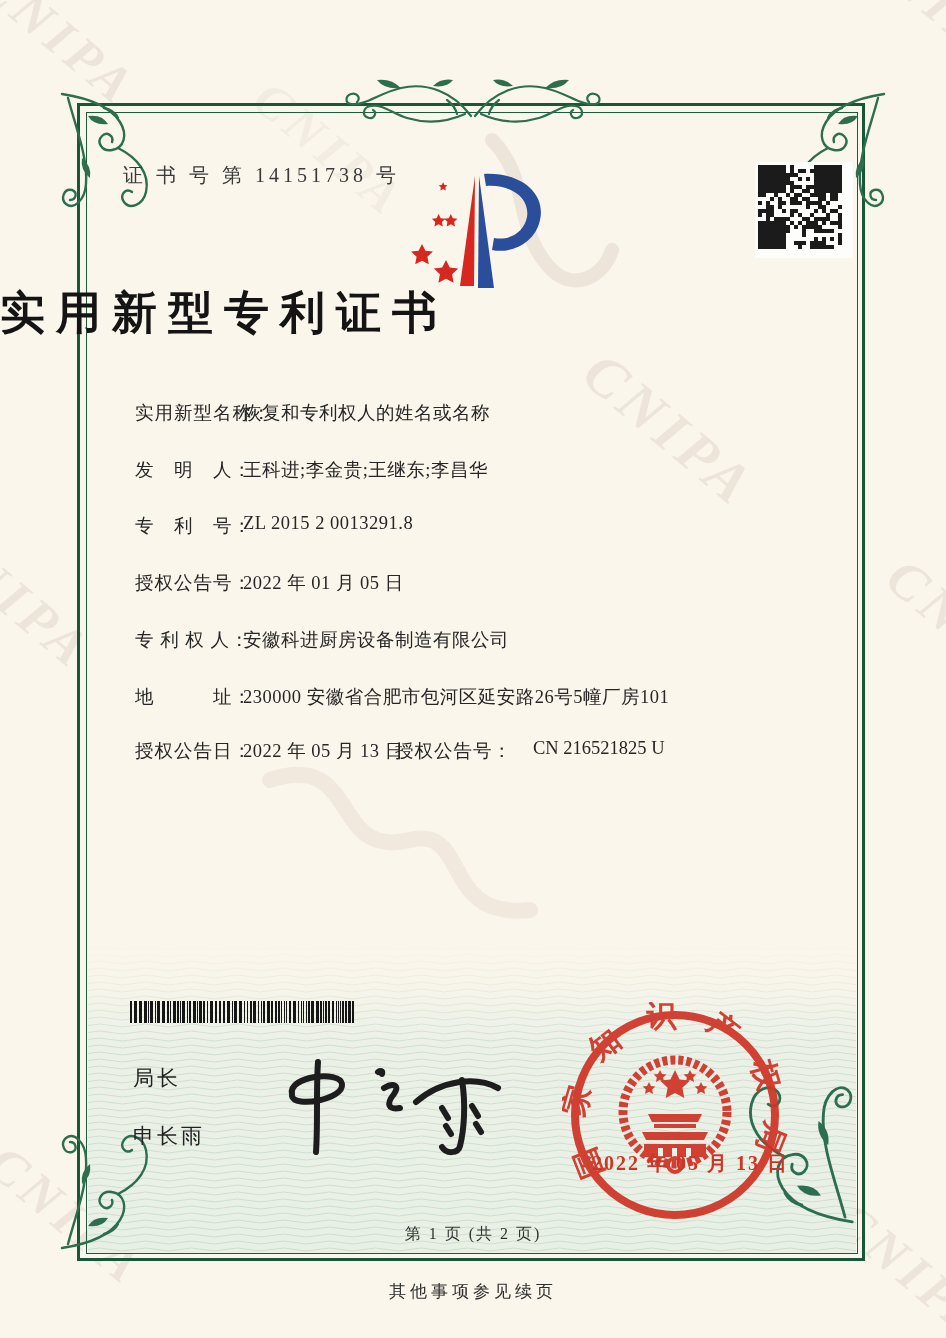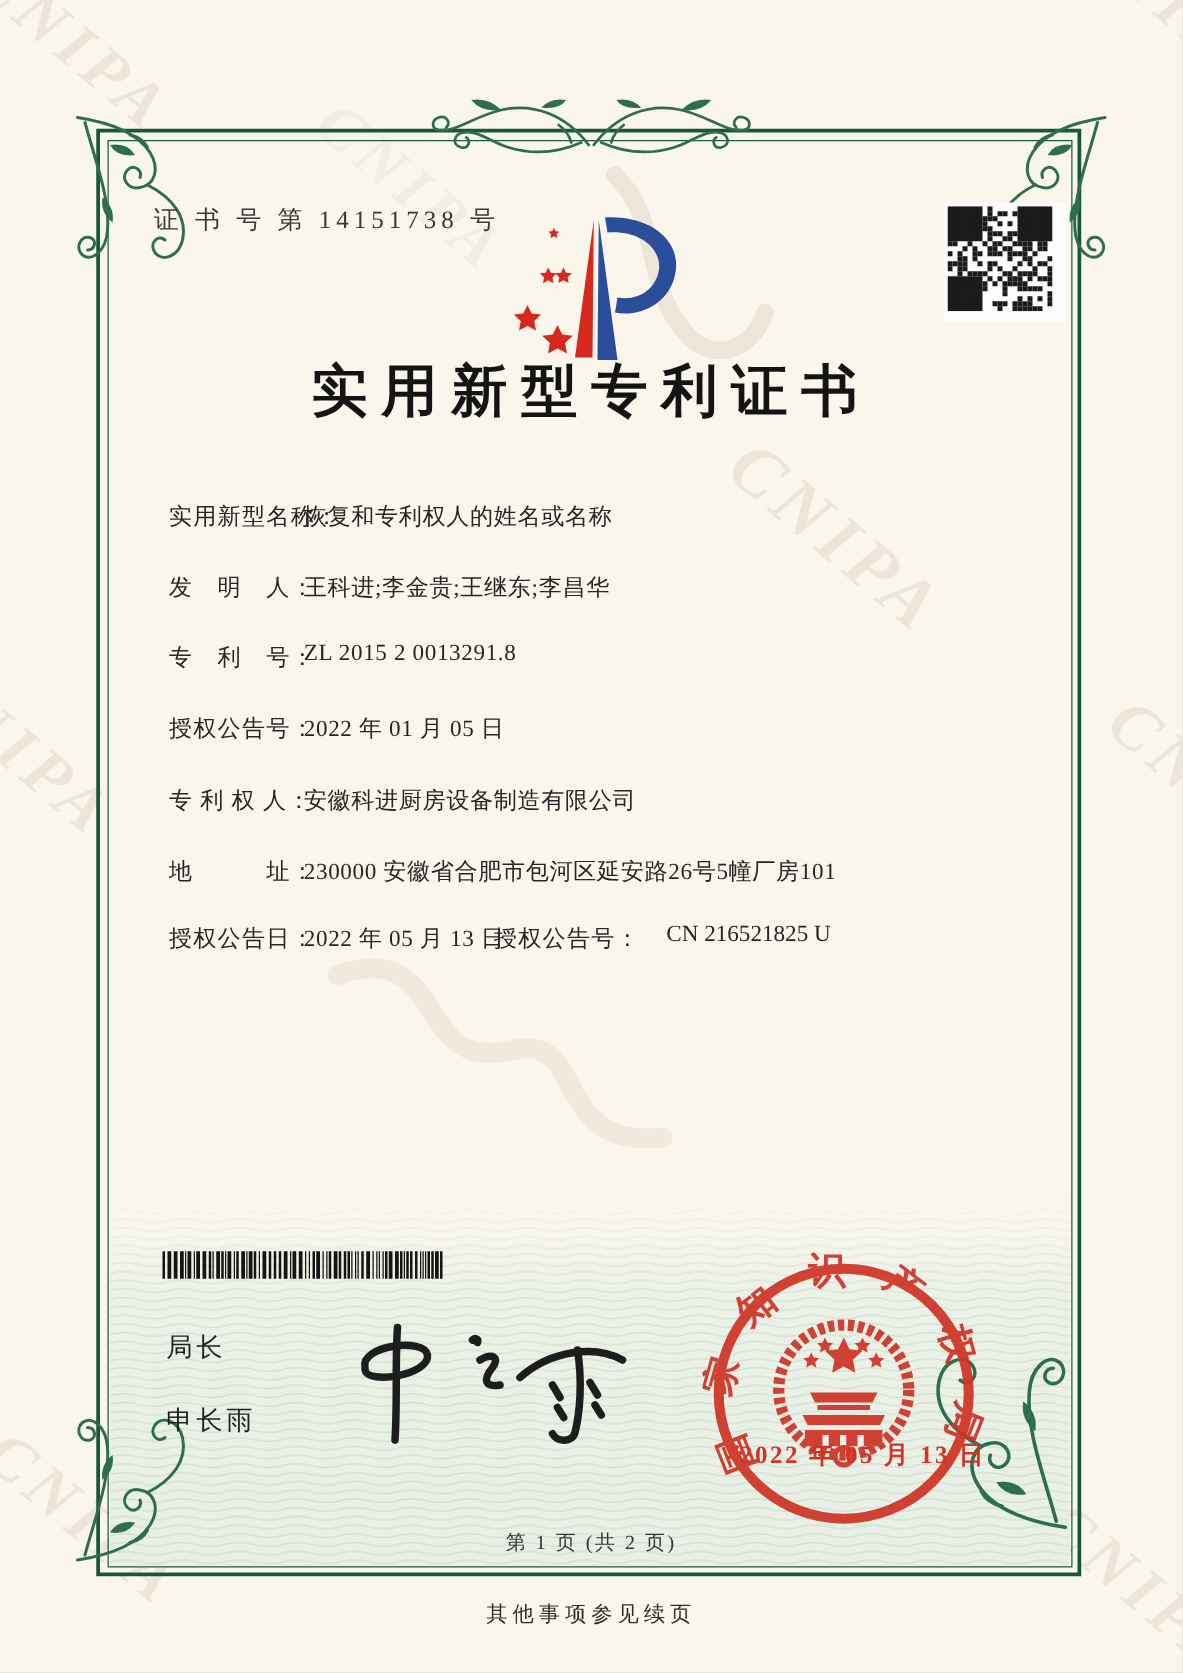--- a/index.html
+++ b/index.html
@@ -19,21 +19,21 @@
   .frame-outer{position:absolute;left:77px;top:103px;width:782px;height:1152px;border:3px solid #17583b;}
   .frame-inner{position:absolute;left:86px;top:112px;width:770px;height:1140px;border:1px solid #1c5c3e;}
   
   .band{position:absolute;left:88px;top:938px;width:768px;height:316px;}
   .band svg{position:absolute;left:0;top:0;}
   .band-tint{position:absolute;inset:0;background:linear-gradient(180deg,rgba(235,241,232,0) 0%,rgba(233,240,230,.85) 25%,rgba(231,239,229,.95) 100%);}
   .band-fade{position:absolute;inset:0;background:linear-gradient(180deg,#fbf6ec 0%,rgba(251,246,236,0) 34%);}
   
   .cert-no{position:absolute;left:123px;top:162px;font-size:20px;letter-spacing:4px;color:#3a3a3a;}
   .logo{position:absolute;left:398px;top:158px;}
-  .title{position:absolute;left:0;top:283px;width:100%;text-align:center;
+  .title{position:absolute;left:0;top:283px;width:100%;text-align:left;
     font-size:45px;font-weight:bold;letter-spacing:11px;color:#141414;}
   .qr{position:absolute;left:755px;top:162px;width:92px;height:90px;background:#fdfdfb;padding:3px;}
   #qr{display:block}
   #qr rect{fill:#1b1b1b;}
   
   .frow{position:absolute;left:133px;width:712px;height:28px;font-size:18.5px;color:#262626;}
   .frow .lab{position:absolute;left:2px;top:0;white-space:pre;letter-spacing:1px;}
   .frow .val{position:absolute;left:110px;top:0;white-space:pre;letter-spacing:.5px;}
   .frow .lab2{position:absolute;left:262px;top:0;white-space:pre;letter-spacing:1px;font-family:Liberation Mono, monospace;}
   .frow .val2{position:absolute;left:352px;top:0;white-space:pre;margin-left:48px;}

